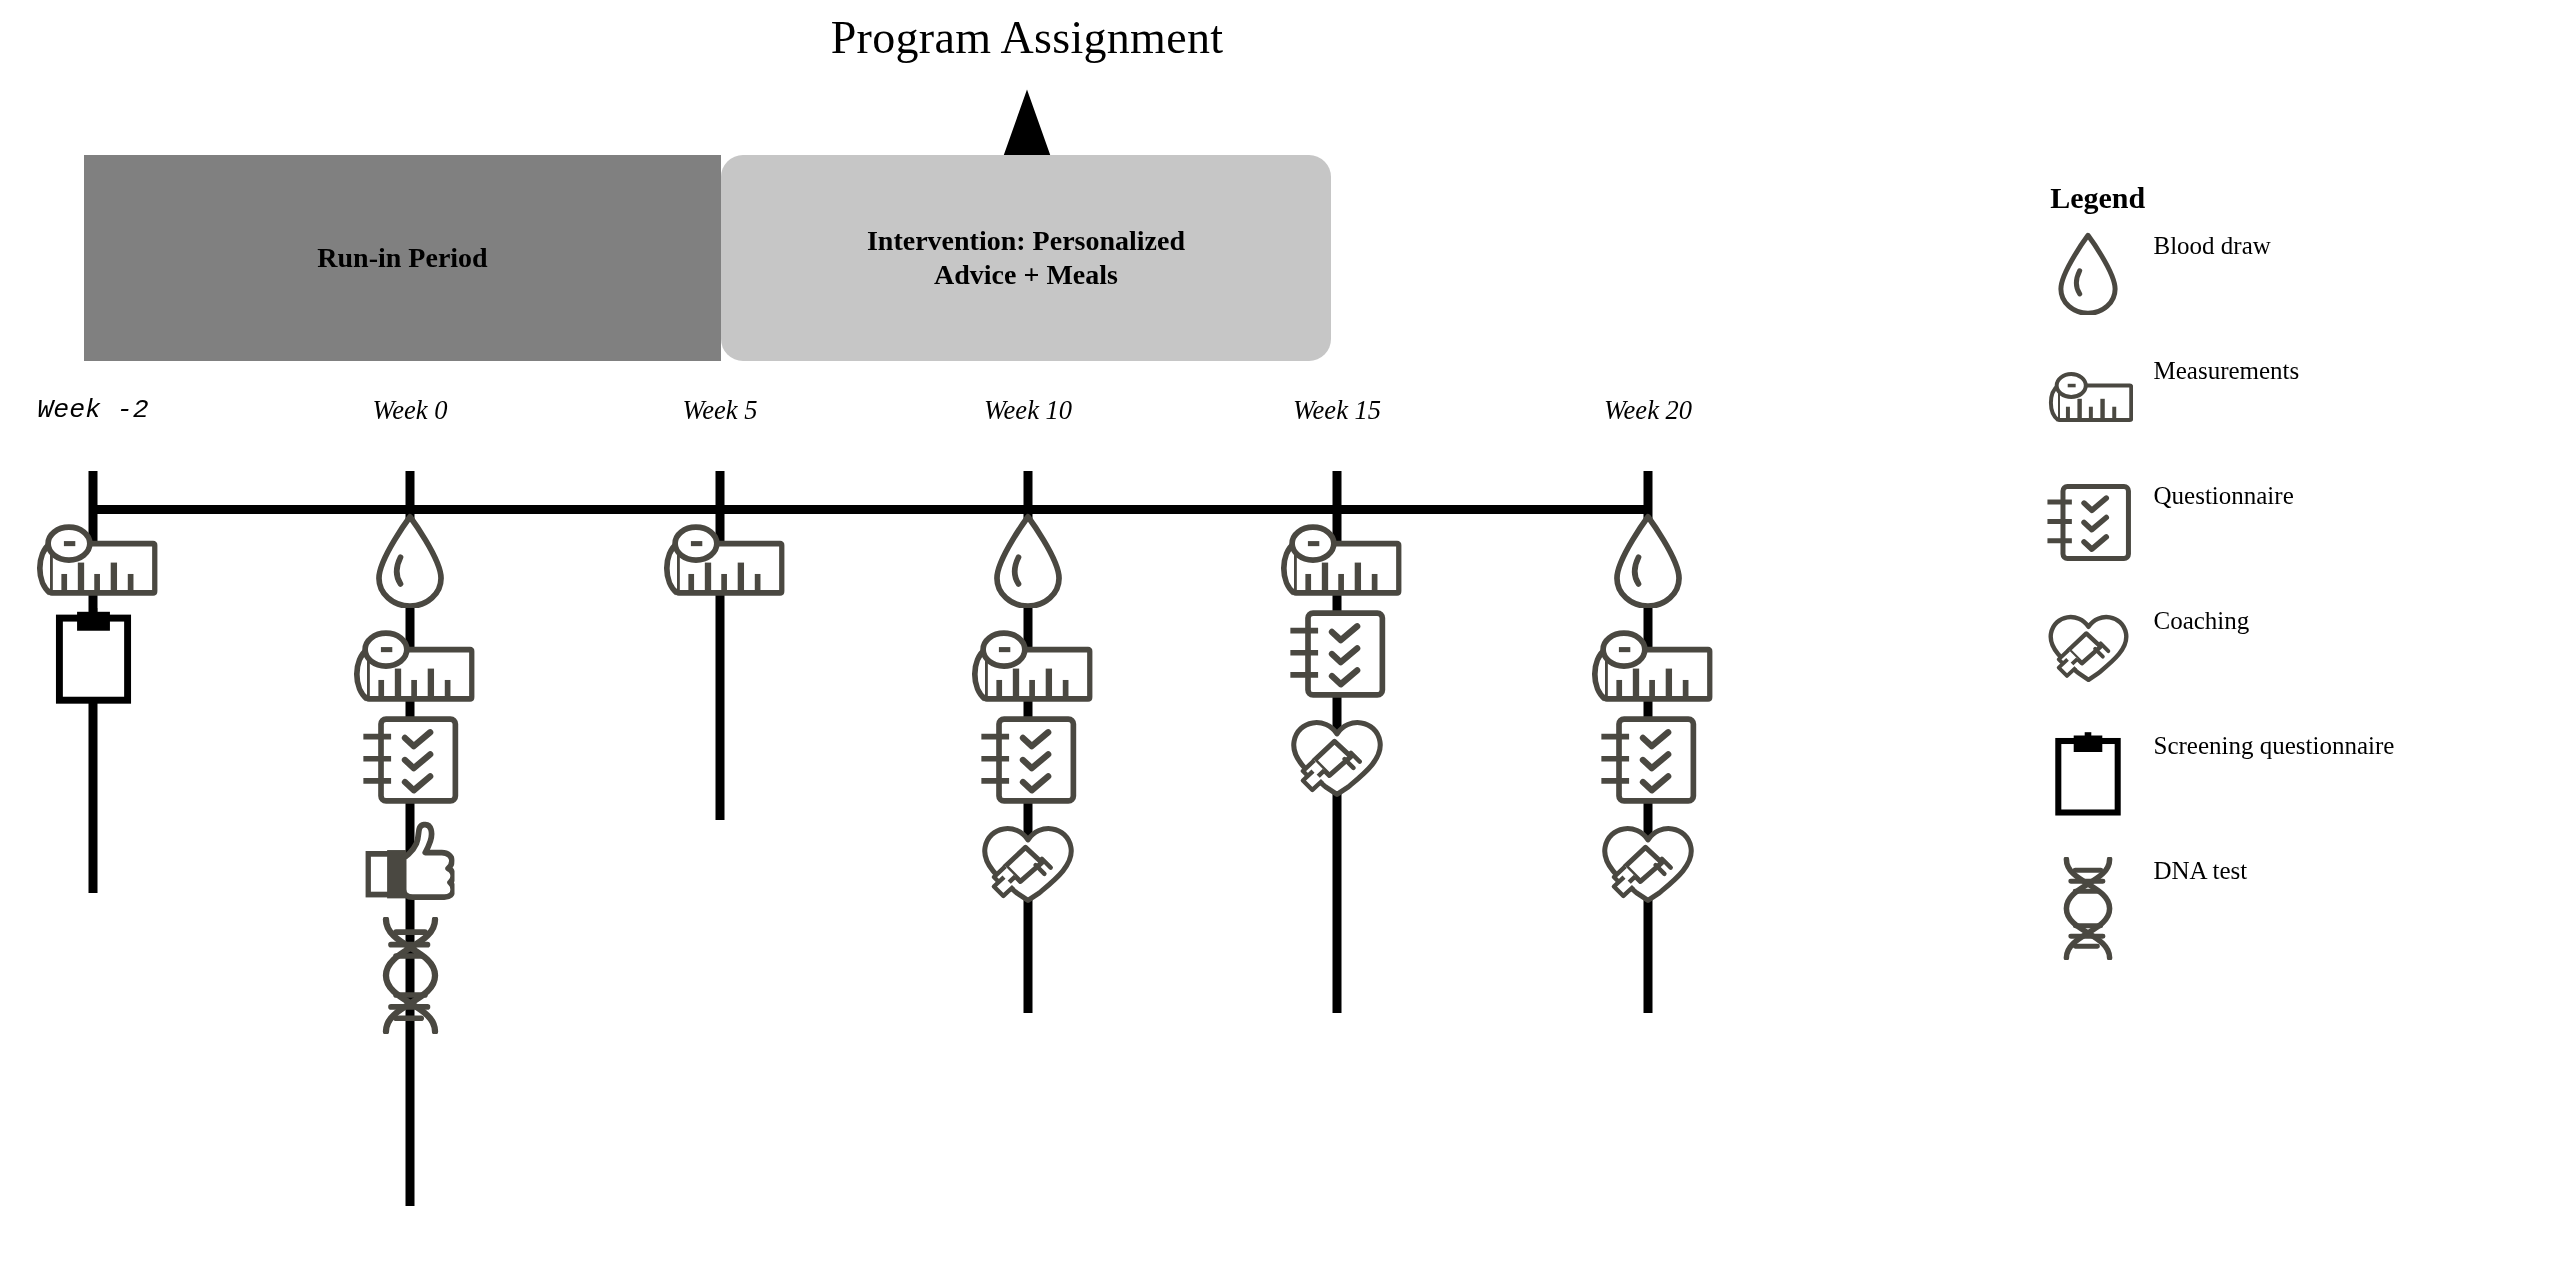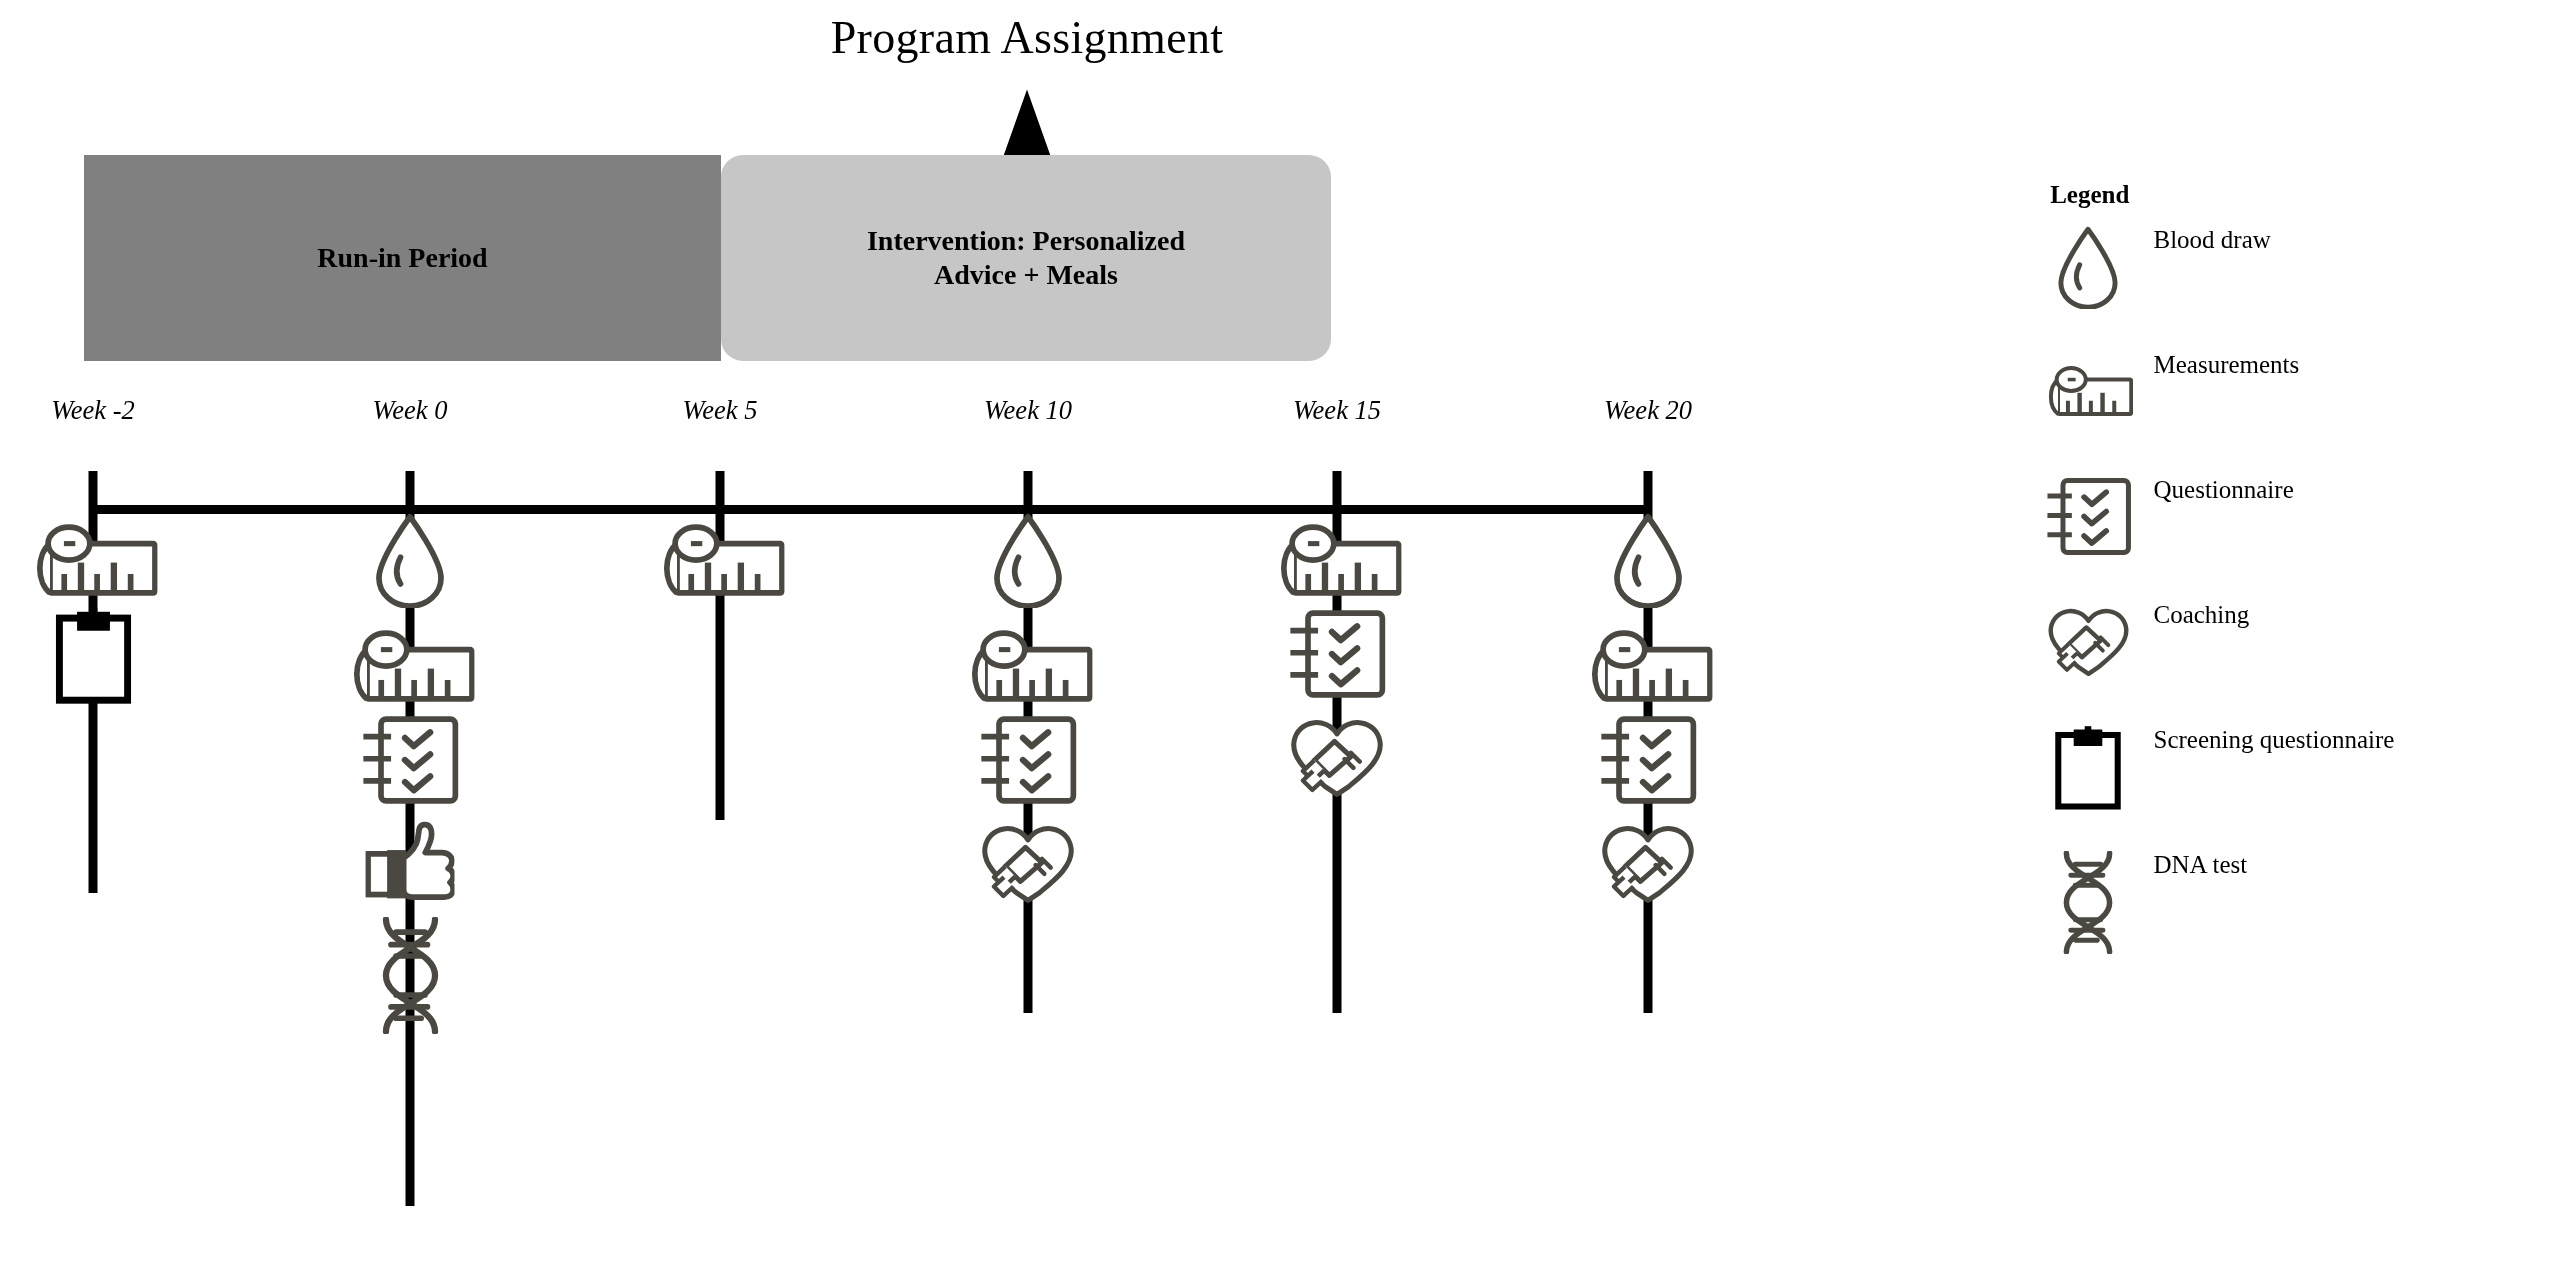--- a/index.html
+++ b/index.html
@@ -30,21 +30,21 @@
   .tick{ position:absolute; top:471px; width:9px; transform:translateX(-50%); background:#000; }
 
   
   .icon-stack{ position:absolute; top:513px; transform:translateX(-50%);
                display:flex; flex-direction:column; align-items:center; }
   .icon-cell{ display:flex; align-items:center; justify-content:center; }
   .icon-cell svg{ display:block; }
 
   
   #legend{ position:absolute; left:2043px; top:181px; width:518px; }
-  #legend-title{ font-size:25px; font-weight:700; margin:0 0 17px 7.2px; }
+  #legend-title{ font-size:30px; font-weight:700; margin:0 0 17px 7.2px; }
   .legend-row{ display:flex; align-items:flex-start; height:125px; }
   .legend-icon{ width:90px; display:flex; align-items:center; justify-content:center; flex:0 0 90px; }
   .legend-label{ font-size:25px; margin-left:20.5px; white-space:nowrap; }
 </style>
 </head>
 <body>
 
 <div id="program-assignment-title">Program Assignment</div>
 
 <div id="assignment-arrow">
@@ -58,21 +58,21 @@
     <span>Run-in Period</span>
   </div>
   <div class="phase phase-interv">
     <span>Intervention: Personalized<br>Advice + Meals</span>
   </div>
 </div>
 
 <div id="timeline-axis"></div>
 
 <div id="timepoints-layer">
-    <div class="week-label" style="left: 93px;">Week -2</div>
+    <div class="week-label" style="left: 93px; font-family: Liberation Mono, monospace;">Week -2</div>
     <div class="tick" style="left: 93px; height: 422px;"></div>
     <div class="icon-stack" style="left: 93px;">
       <div class="icon-cell" style="margin-top: 0px;">
         <svg width="129" height="84" viewBox="0 0 204 132">
         <rect x="34" y="48" width="166" height="78" rx="3" fill="#fff" stroke="#4a4841" stroke-width="9"></rect>
         <path d="M34 48 a30 44 0 0 0 0 78" fill="#fff" stroke="#4a4841" stroke-width="9"></path>
         <ellipse cx="64" cy="48" rx="33" ry="26" fill="#fff" stroke="#4a4841" stroke-width="9"></ellipse>
         <rect x="56" y="44" width="18" height="8" fill="#4a4841"></rect>
         <rect x="52" y="96" width="9" height="30" fill="#4a4841"></rect>
         <rect x="78" y="78" width="10" height="48" fill="#4a4841"></rect>

